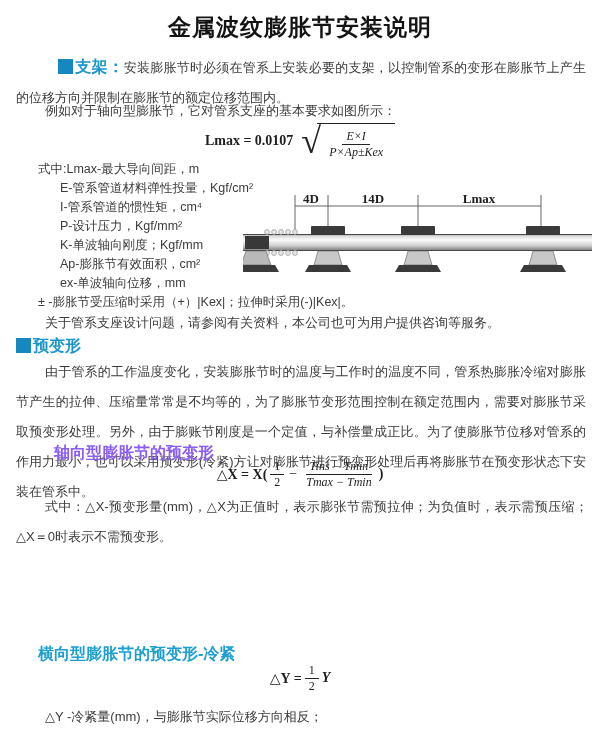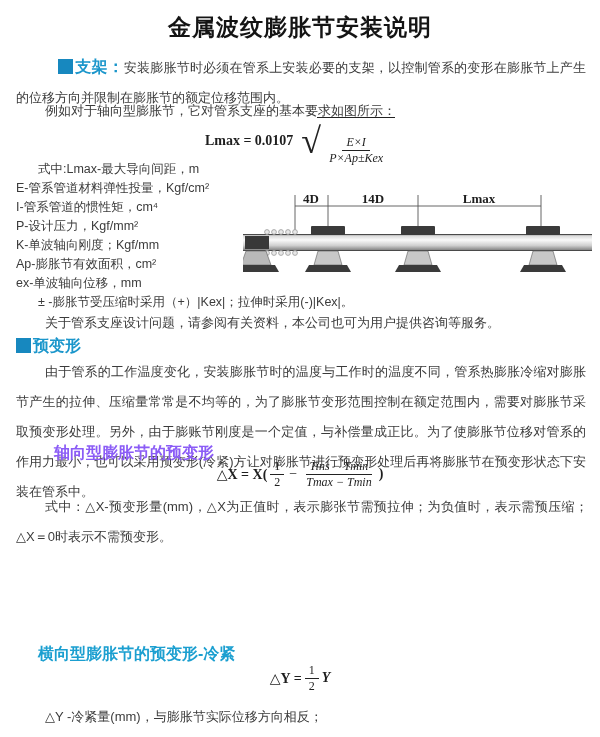--- a/index.html
+++ b/index.html
@@ -42,26 +42,26 @@
   #formula-lmax { top:120px; height:42px; font-size:14px; }
   #formula-axial { top:454px; height:40px; font-size:14px; }
   #formula-lateral { top:662px; height:32px; font-size:14px; }
   .f-bold { font-weight:bold; }
   .f-it { font-style:italic; }
   .frac { display:inline-flex; flex-direction:column; align-items:center; margin:0 3px; }
   .frac > span { display:block; line-height:1.2; padding:0 4px; font-size:12px; }
   .frac .top { border-bottom:1px solid #222; }
   .sqrt { display:inline-flex; align-items:center; margin-left:8px; }
   .sqrt .rad { font-size:36px; line-height:30px; font-weight:400; margin-right:-4px; color:#222; }
-  .sqrt .box { border-top:1.5px solid #222; padding:16px 5px 0; }
+  .sqrt .box { border-top:1.5px solid #222; padding:4px 5px 0; }
   .mid { margin:0 2px; }
 
   
   #vars { top:160px; left:16px; width:570px; font-size:12.5px; line-height:19px; }
-  #vars .v { }
+  #vars .v { margin-left:44px; }
   #vars .v.first, #vars .v.sign { margin-left:22px; }
   #vars .v.consult { margin-left:0; text-indent:29px; font-size:13px; line-height:21px; }
 
   
   #diagram { top:192px; left:243px; width:352px; height:96px; }
   #diagram svg { display:block; }
 
   
   #heading-predeform { top:336px; left:16px; }
   #para-predeform { top:357px; left:16px; width:570px; text-indent:29px; text-align:justify; }

